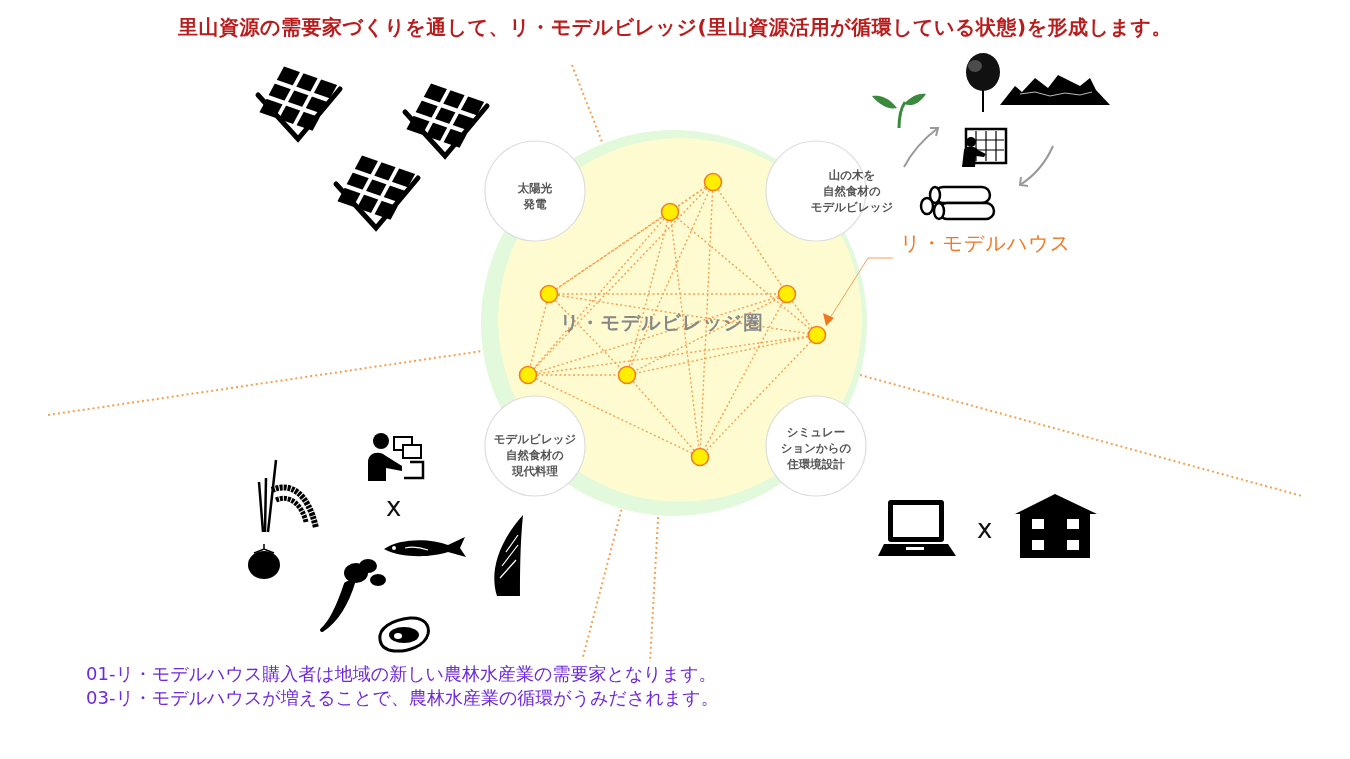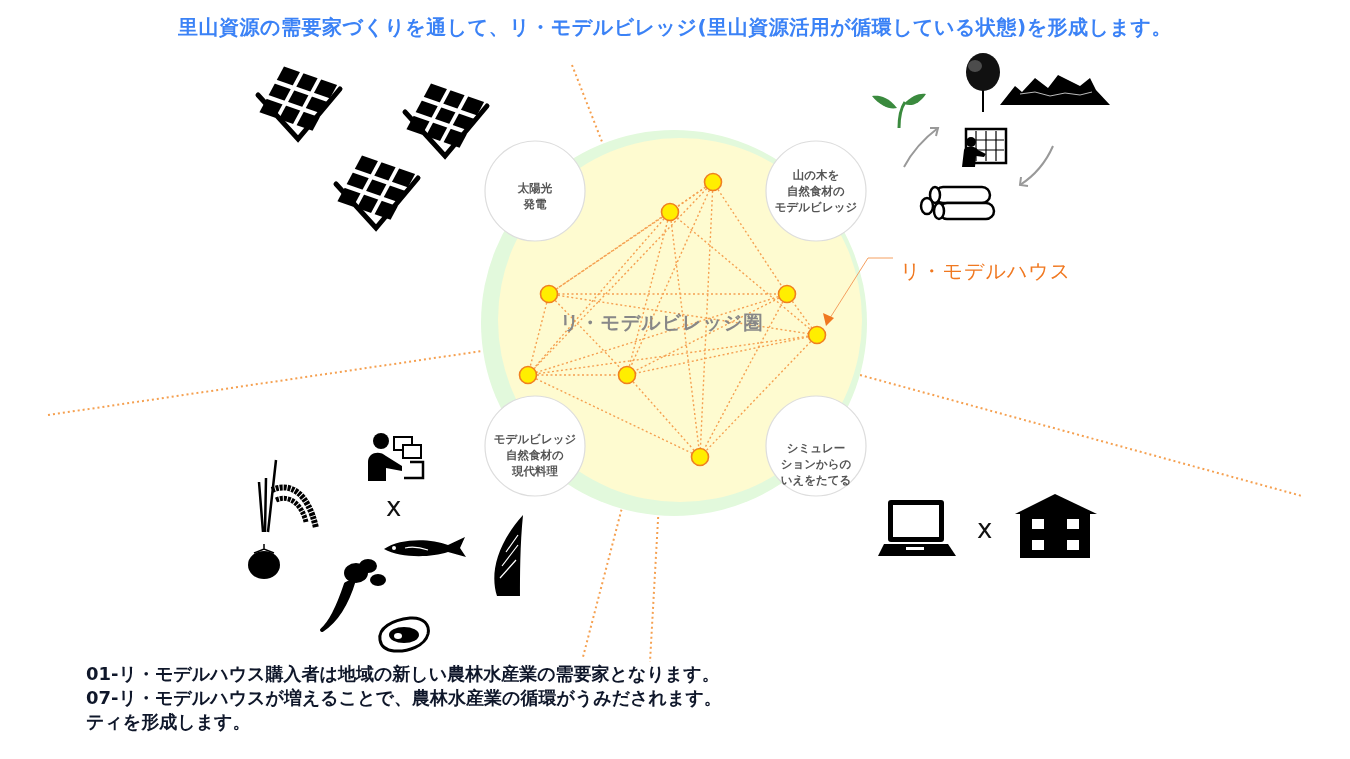--- a/index.html
+++ b/index.html
@@ -1,27 +1,27 @@
 <!DOCTYPE html>
 <html><head>
 <meta charset="utf-8">
 <style>
   html, body { margin:0; padding:0; background:#ffffff; }
   body { width:1350px; height:759px; position:relative; overflow:hidden;
          font-family:"DejaVu Sans", "Liberation Sans", sans-serif; color:#111; }
   .title { position:absolute; left:0; top:14px; width:1350px; text-align:center;
-           font-size:20px; font-weight:bold; letter-spacing:0.5px; color:#3b82f6; white-space:nowrap; }
+           font-size:20px; font-weight:bold; letter-spacing:0.5px; color:#b91c1c; white-space:nowrap; }
   svg.diagram { position:absolute; left:0; top:0; }
   .corner-label { position:absolute; width:100px; text-align:center; font-size:11.5px;
                   font-weight:bold; color:#555; line-height:16px; }
   .ring-label { position:absolute; left:560px; top:310px; width:240px; text-align:left;
                 font-size:19px; font-weight:bold; color:#888; letter-spacing:1px; }
-  .house-label { position:absolute; left:900px; top:258px; font-size:20px; color:#f07820; letter-spacing:1px; white-space:nowrap;font-family:Liberation Mono, monospace; }
+  .house-label { position:absolute; left:900px; top:230px; font-size:20px; color:#f07820; letter-spacing:1px; white-space:nowrap;font-family:Liberation Mono, monospace; }
   .times { position:absolute; font-size:26px; color:#111; font-family:"DejaVu Sans", sans-serif; }
-  .notes { position:absolute; left:86px; top:662px; width:1180px; font-size:18px; line-height:24px; color:#0f172a;font-weight:bold; }
+  .notes { position:absolute; left:86px; top:662px; width:1180px; font-size:18px; line-height:24px; color:#6d28d9; }
   .notes div { white-space:pre-wrap; }
 </style>
 </head>
 <body>
 
 <div class="title">里山資源の需要家づくりを通して、リ・モデルビレッジ(里山資源活用が循環している状態)を形成します。</div>
 
 <svg class="diagram" width="1350" height="759" viewBox="0 0 1350 759">
 
   <g stroke="#f5a050" stroke-width="2" stroke-dasharray="2 3" fill="none">
@@ -215,39 +215,38 @@
       <rect x="1032" y="540" width="12" height="10"></rect>
         <rect x="1067" y="540" width="12" height="10"></rect>
     </g>
   </g>
 </svg>
 
 <div class="corner-label" style="left:485px;top:180px;">
   <div>太陽光</div>
   <div>発電</div>
 </div>
-<div class="corner-label" style="left:766px;top:167px;">
+<div class="corner-label" style="left:766px;top:167px;padding-left:36px;">
   <div>山の木を</div>
   <div>自然食材の</div>
   <div>モデルビレッジ</div>
 </div>
 <div class="corner-label" style="left:485px;top:431px;">
   <div>モデルビレッジ</div>
   <div>自然食材の</div>
   <div>現代料理</div>
 </div>
-<div class="corner-label" style="left:766px;top:424px;margin-top:16px;">
+<div class="corner-label" style="left:766px;top:424px;">
   <div>シミュレー</div>
   <div>ションからの</div>
-  <div>いえをたてる</div>
+  <div>住環境設計</div>
 </div>
 
 <div class="ring-label">リ・モデルビレッジ圏</div>
 <div class="house-label">リ・モデルハウス</div>
 
 <div class="times" style="left:386px;top:492px;">x</div>
 <div class="times" style="left:977px;top:514px;">x</div>
 
 <div class="notes">
   <div>01-リ・モデルハウス購入者は地域の新しい農林水産業の需要家となります。</div>
-  <div>07-リ・モデルハウスが増えることで、農林水産業の循環がうみだされます。</div>
-  <div>ティを形成します。</div>
+  <div>03-リ・モデルハウスが増えることで、農林水産業の循環がうみだされます。</div>
 </div>
 
 </body></html>

